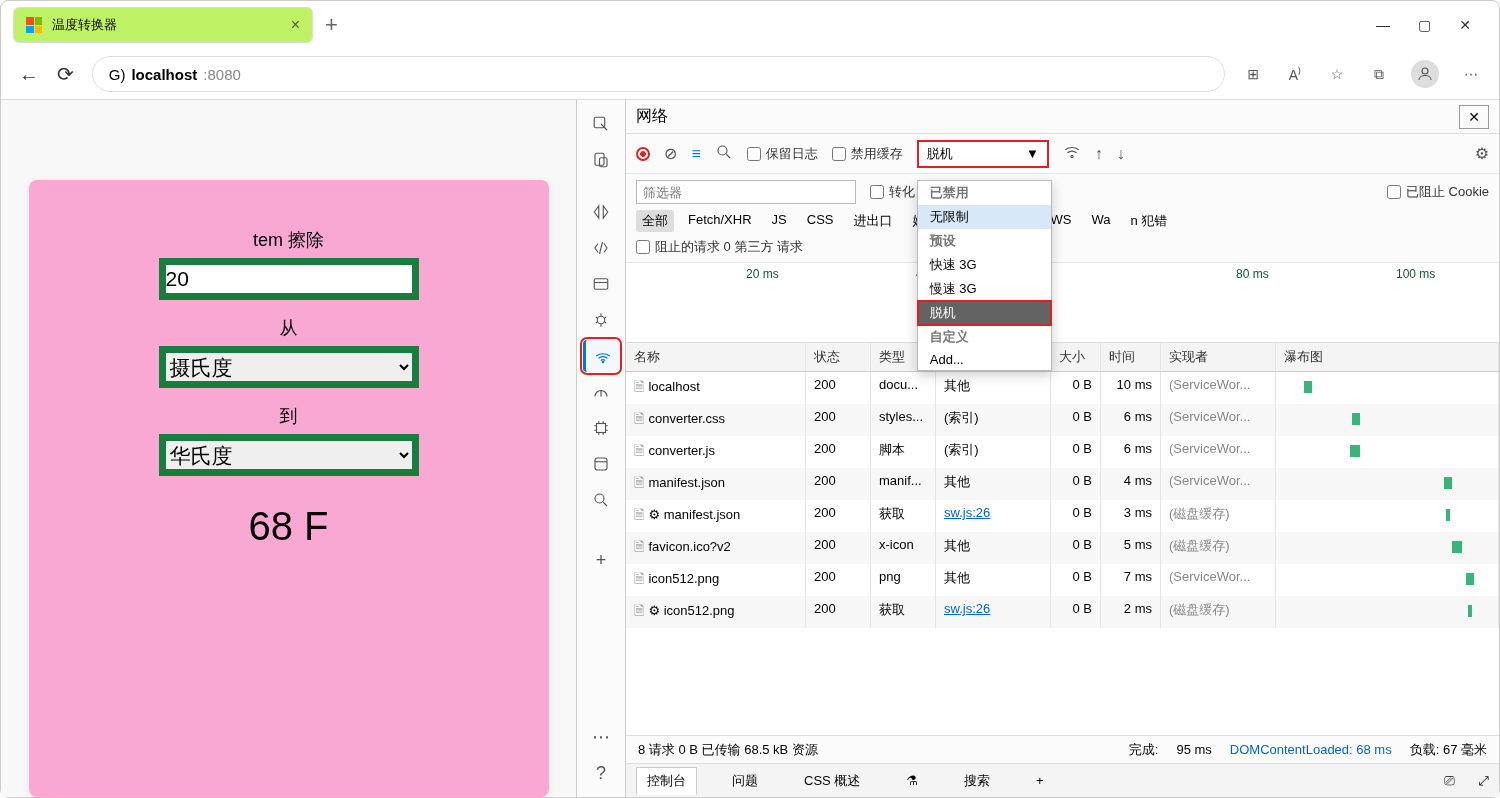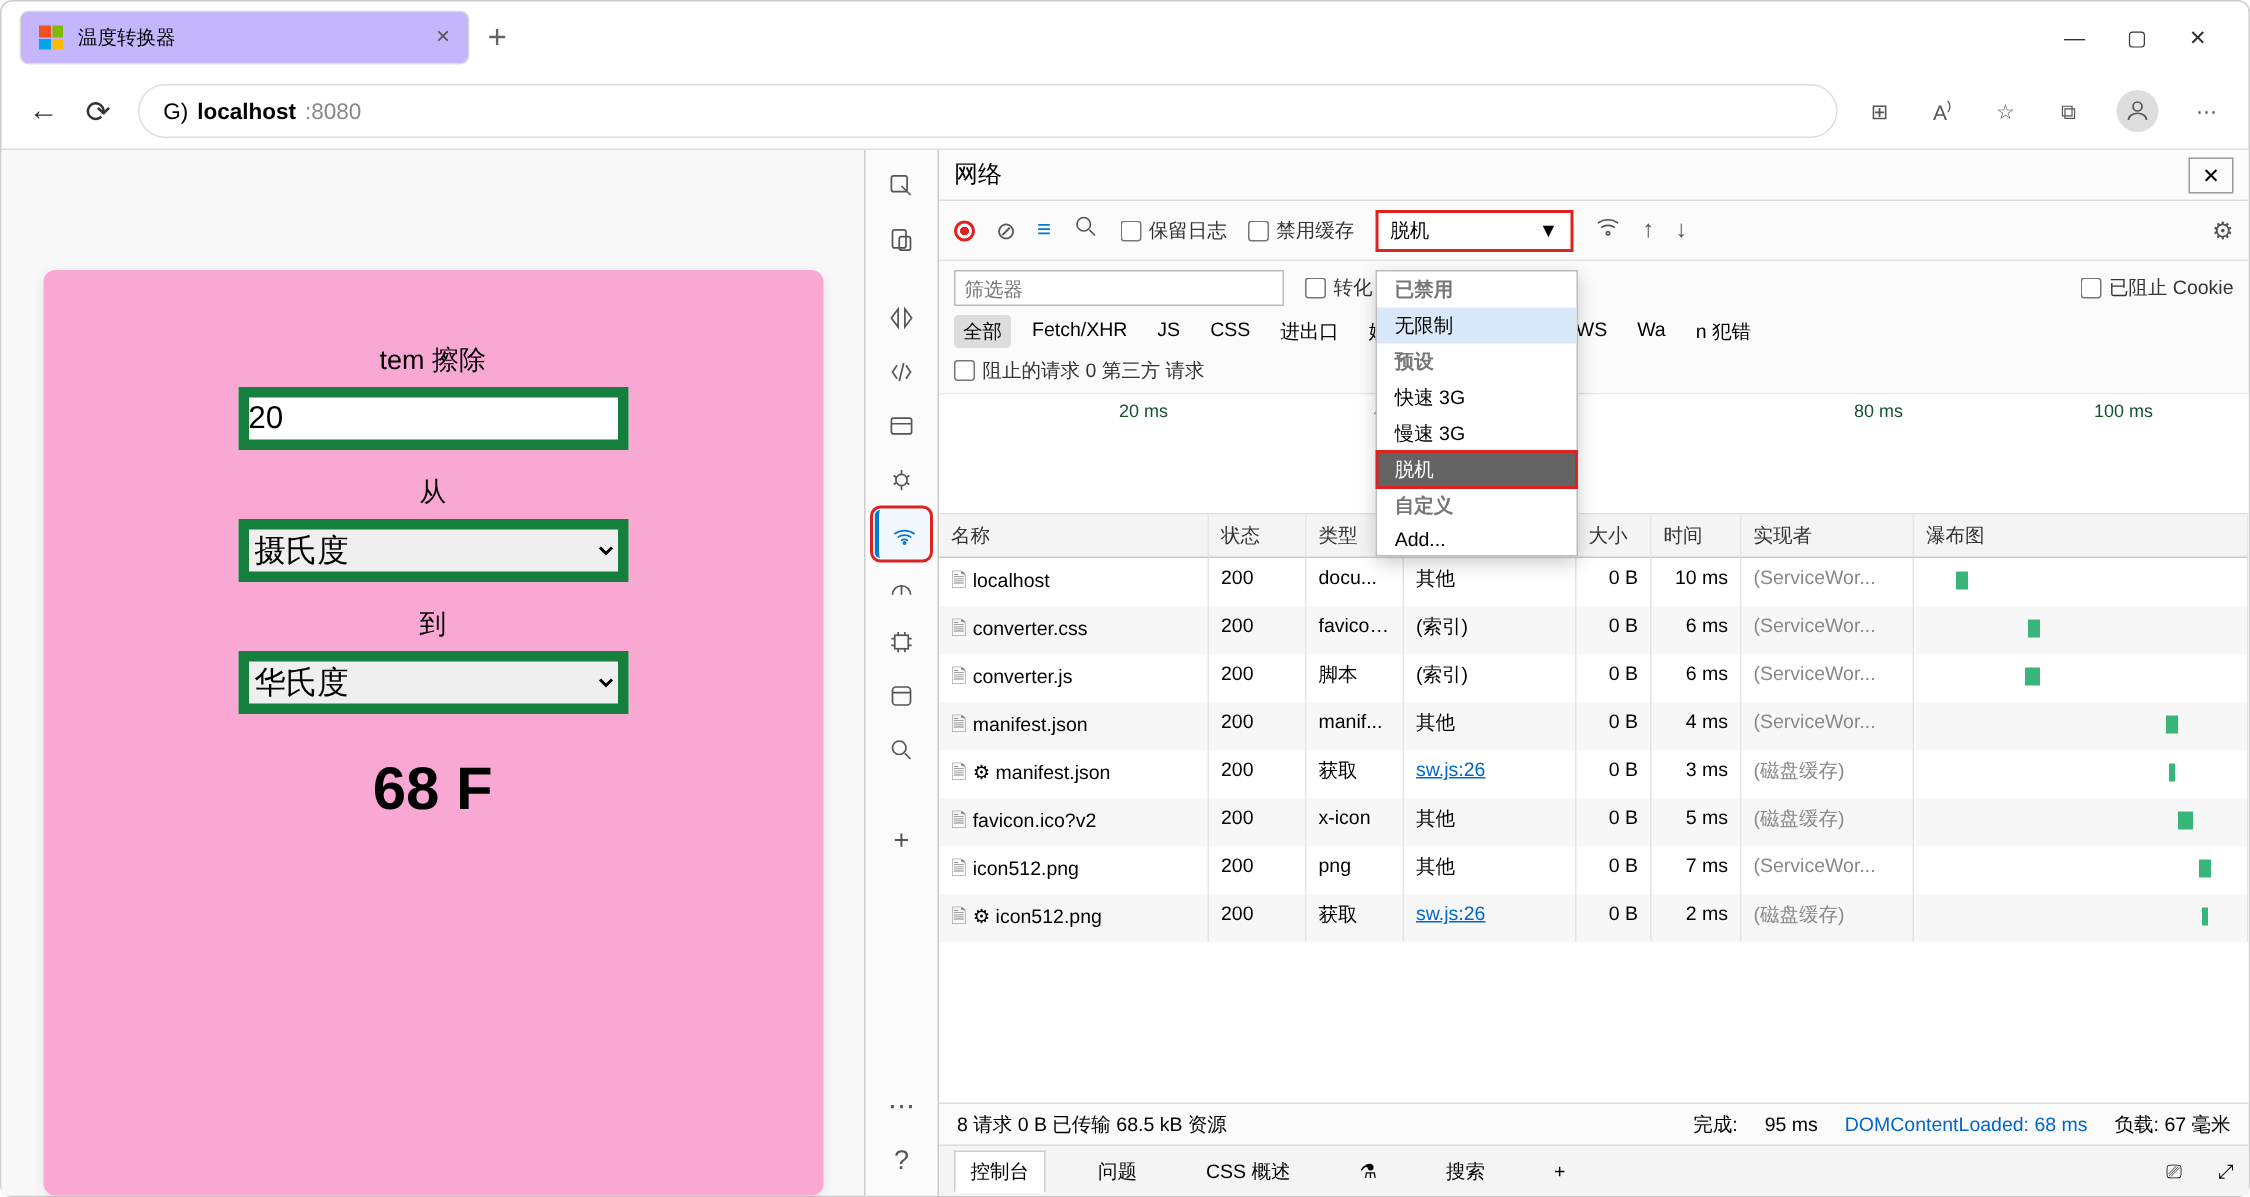--- a/index.html
+++ b/index.html
@@ -1,38 +1,38 @@
 <!DOCTYPE html>
 <html><head>
 <meta charset="utf-8">
 <style>
 *{box-sizing:border-box;margin:0;padding:0;font-family:"Segoe UI",Arial,sans-serif}
 body{width:1500px;height:798px;background:#fff;overflow:hidden;font-size:14px}
 .window{width:100%;height:100%;display:flex;flex-direction:column;border:1px solid #ccc;border-radius:8px}
 .titlebar{height:48px;display:flex;align-items:center;padding:0 8px}
-.tab{display:flex;align-items:center;background:#c4b5fd;border:1px solid #ddd;border-radius:6px;height:36px;padding:0 12px;margin-left:4px;width:300px;gap:10px}
+.tab{display:flex;align-items:center;background:#bef264;border:1px solid #ddd;border-radius:6px;height:36px;padding:0 12px;margin-left:4px;width:300px;gap:10px}
 .favicon{width:16px;height:16px;display:grid;grid-template:1fr 1fr/1fr 1fr;gap:1px}
 .favicon span:nth-child(1){background:#f25022}.favicon span:nth-child(2){background:#7fba00}.favicon span:nth-child(3){background:#00a4ef}.favicon span:nth-child(4){background:#ffb900}
 .tab-title{flex:1;font-size:13px}
 .close-x{font-size:16px;color:#555;cursor:pointer}
 .newtab{margin-left:12px;font-size:22px;color:#666;cursor:pointer}
 .winbtns{margin-left:auto;display:flex;gap:28px;padding-right:20px}
 .winbtns span{font-size:14px;color:#333;cursor:pointer}
 .addrbar{height:50px;display:flex;align-items:center;padding:0 18px;gap:18px}
 .navbtn{font-size:20px;color:#333;cursor:pointer}
 .urlbox{flex:1;height:36px;border:1px solid #ddd;border-radius:18px;display:flex;align-items:center;padding:0 16px;gap:6px;font-size:15px}
 .iconrow{display:flex;gap:22px;align-items:center;color:#555}
 .iconrow .ic{width:20px;height:20px;display:flex;align-items:center;justify-content:center;cursor:pointer}
 .avatar{width:28px;height:28px;border-radius:50%;background:#ddd;display:flex;align-items:center;justify-content:center}
 .body{flex:1;display:flex;border-top:1px solid #ddd;min-height:0}
 .page{width:575px;background:#f8f8f8;display:flex;justify-content:center;padding-top:80px}
 .card{width:520px;background:#f9a8d4;border-radius:8px;box-shadow:0 2px 8px rgba(0,0,0,.08);padding:32px;text-align:center}
 .card label{display:block;font-size:18px;margin:16px 0 6px}
 .card input,.card select{width:260px;height:42px;font-size:21px;text-align:left;border:7px solid #15803d}
-.result{font-size:40px;font-weight:700;margin-top:28px}
+.result{font-size:40px;font-weight:400;margin-top:28px}
 .dtbar{width:50px;border-left:1px solid #ccc;border-right:1px solid #ccc;display:flex;flex-direction:column;align-items:center;padding:8px 0;gap:4px;background:#fbfbfb}
 .dtbar .tbtn{width:36px;height:32px;display:flex;align-items:center;justify-content:center;color:#555;cursor:pointer;border-radius:4px;font-size:18px}
 .dtbar .tbtn.active{border-left:3px solid #0078d4;color:#0078d4;background:#f2f8fd}
 .dtbar .tbtn.hl{outline:2px solid #d22;outline-offset:1px}
 .dtbar .spacer{flex:1}
 .dt{flex:1;display:flex;flex-direction:column;min-width:0;background:#fbfbfb}
 .dthdr{height:34px;display:flex;align-items:center;padding:0 10px;border-bottom:1px solid #ddd}
 .dthdr .title{font-size:16px}
 .dthdr .xbtn{margin-left:auto;width:30px;height:24px;border:1px solid #999;display:flex;align-items:center;justify-content:center;cursor:pointer}
 .toolbar{height:40px;display:flex;align-items:center;padding:0 10px;gap:14px;border-bottom:1px solid #e5e5e5;position:relative}
@@ -312,21 +312,21 @@
               <div class="td gray">(ServiceWor...</div>
               <div class="td">
                 <div class="wf">
                   <div class="wfbar" style="left:20px;width:8px"></div>
                 </div>
               </div>
             </div>
             <div class="trow">
               <div class="td"><span class="fileic">🗎</span>converter.css</div>
               <div class="td">200</div>
-              <div class="td">favicon...</div>
+              <div class="td">styles...</div>
               <div class="td">(索引)</div>
               <div class="td num">0 B</div>
               <div class="td num">6 ms</div>
               <div class="td gray">(ServiceWor...</div>
               <div class="td">
                 <div class="wf">
                   <div class="wfbar" style="left:68px;width:8px"></div>
                 </div>
               </div>
             </div>

